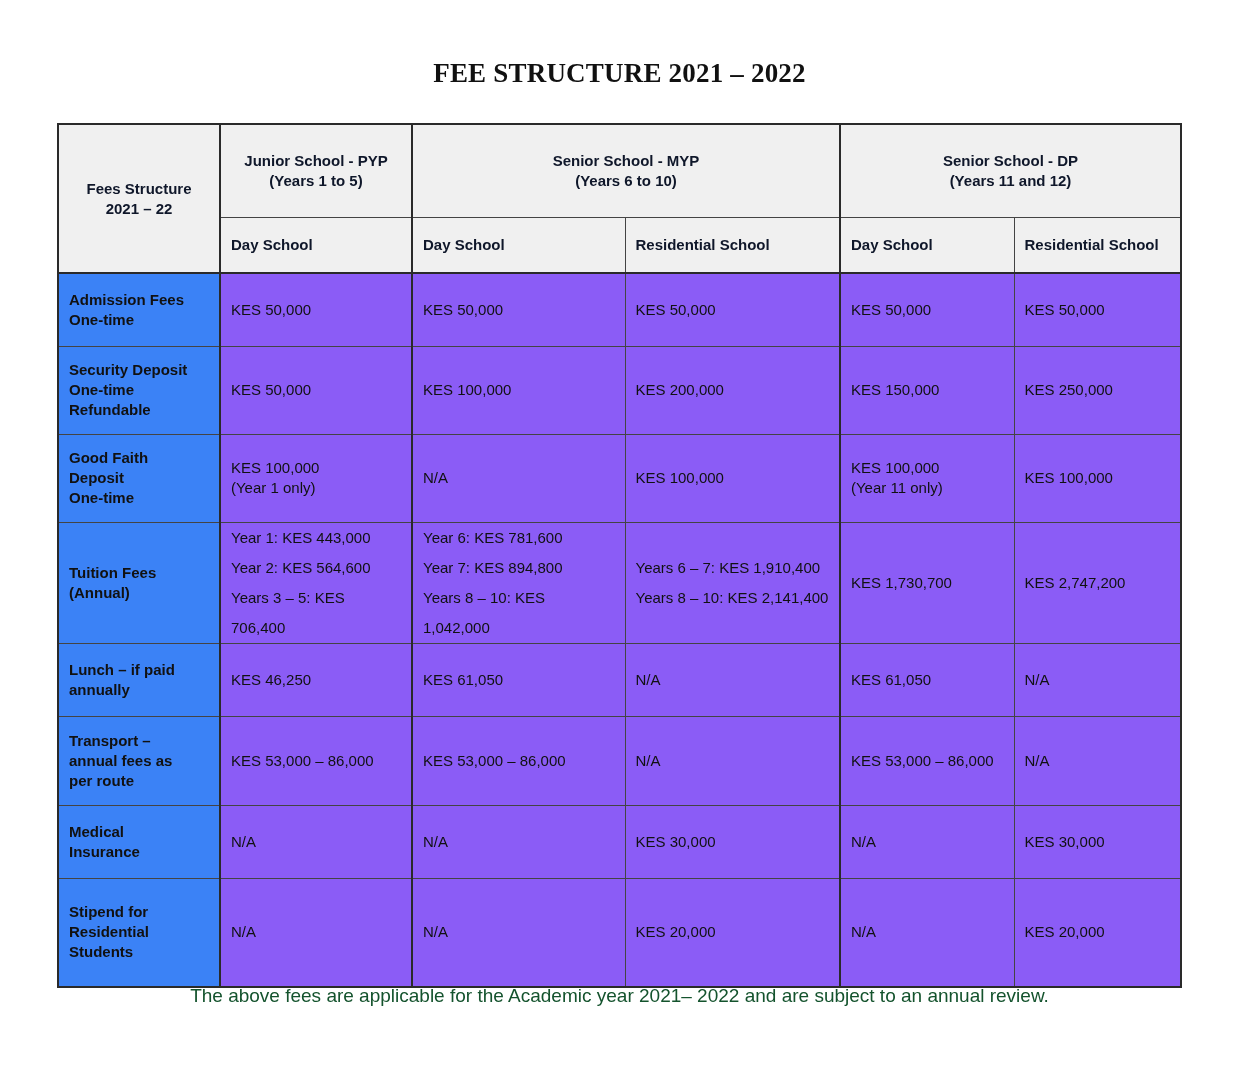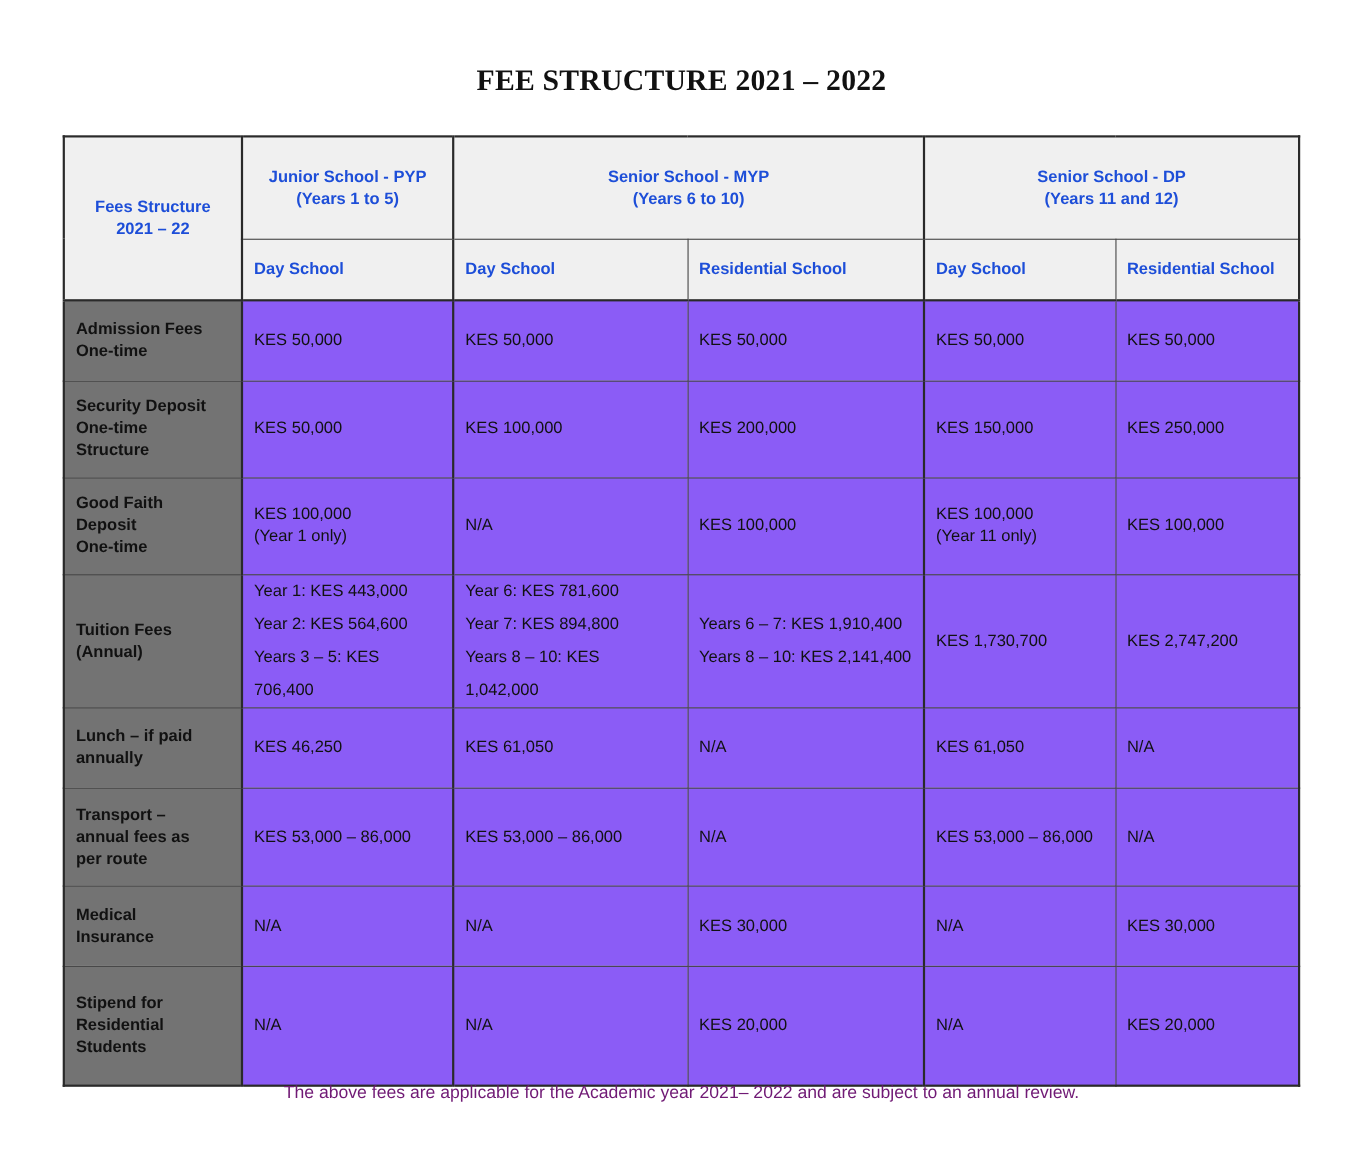--- a/index.html
+++ b/index.html
@@ -18,34 +18,34 @@
     width: 1123px;
     border: 2px solid #2a2a2a;
   }
   table.fees th, table.fees td {
     border: 1px solid #444;
     font-size: 15px; line-height: 20px;
     vertical-align: middle;
     padding: 0 10px;
   }
   table.fees th {
-    background: #f0f0f0; font-weight: bold; color: #1d4ed8;
+    background: #f0f0f0; font-weight: bold; color: #0f172a;
   }
   .grp { text-align: center; }
   .sub { text-align: left; margin-top: 48px; }
   .corner { text-align: center; background: #f0f0f0; }
-  td.rowlabel { background: #737373; font-weight: bold; text-align: left; }
+  td.rowlabel { background: #3b82f6; font-weight: bold; text-align: left; }
   td.val { background: #8b5cf6; text-align: left; font-size: 15px; }
   .thick-r { border-right: 2px solid #2a2a2a !important; }
   .thick-b { border-bottom: 2px solid #2a2a2a !important; }
   .line { display: block; }
   .tuition .line { line-height: 30px; }
   .footer {
     position: absolute; left: 0; top: 985px; width: 1239px; text-align: center;
-    font-size: 16px; color: #701a75;
+    font-size: 19px; color: #14532d;
   }
 </style>
 </head>
 <body>
 
 <div class="title">FEE STRUCTURE 2021 – 2022</div>
 
 <table class="fees">
   <colgroup>
     <col style="width:162px">
@@ -103,21 +103,21 @@
         </td>
       <td class="val">
           <span class="line">KES 50,000</span>
         </td>
     </tr>
 
     <tr style="height:88px">
       <td class="rowlabel thick-r">
         <span class="line">Security Deposit</span>
         <span class="line">One-time</span>
-        <span class="line">Structure</span>
+        <span class="line">Refundable</span>
       </td>
       <td class="val thick-r">
           <span class="line">KES 50,000</span>
         </td>
       <td class="val">
           <span class="line">KES 100,000</span>
         </td>
       <td class="val thick-r">
           <span class="line">KES 200,000</span>
         </td>

